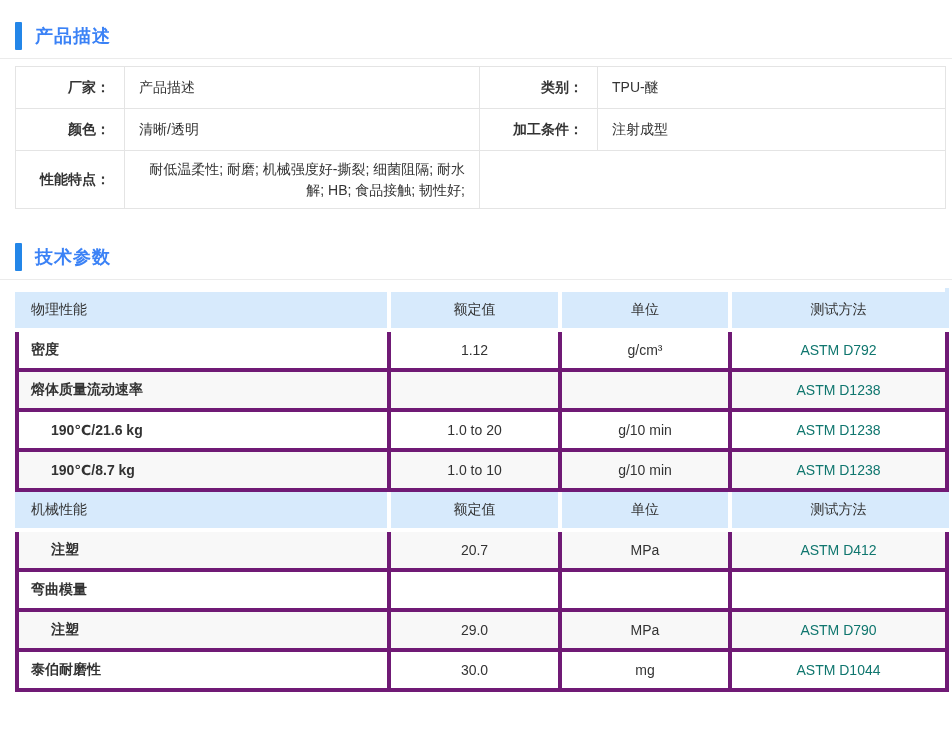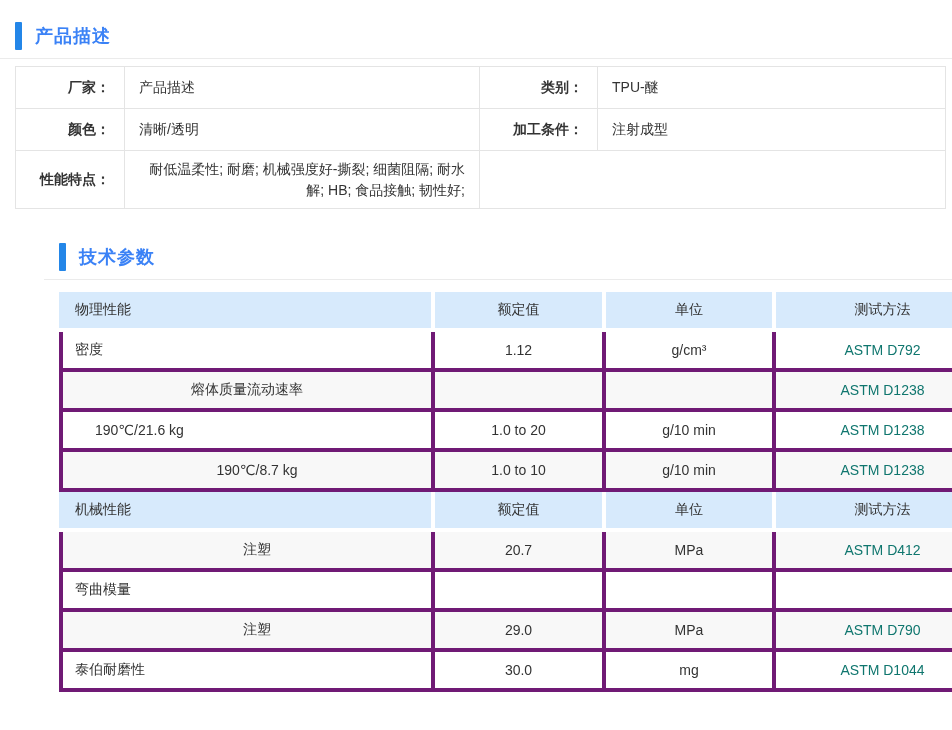--- a/index.html
+++ b/index.html
@@ -8,21 +8,21 @@
     width: 952px;
     background: #ffffff;
     color: #333333;
     font-family: "Liberation Sans", "DejaVu Sans", sans-serif;
     font-size: 14px;
   }
   .page { width: 952px; overflow: hidden; }
 
   
   .section { margin-top: 22px; }
-  .section + .section { margin-top: 34px; margin-left: 44px; }
+  .section + .section { margin-top: 34px; }
   .section-title {
     display: flex; align-items: center;
     padding: 0 0 8px 15px;
     border-bottom: 1px solid #ebebeb;
   }
   .title-bar {
     width: 7px; height: 28px;
     background: #2386e8;
     margin-right: 13px;
     border-radius: 1px;
@@ -56,29 +56,29 @@
     width: 930px; margin: 8px 7px 0 15px;
   }
   .tech-table td {
     border: 4px solid #701a75;
     height: 40px;
     padding: 4px 12px;
     vertical-align: middle;
     text-align: center;
     background: #fff;
   }
-  .tech-table td:first-child { text-align: left; }
+  .tech-table td:first-child { text-align: left; font-weight: bold; }
   .tech-table tr.head td {
     background: #d7eafc;
     border-color: #ffffff;
     font-weight: normal;
   }
   .tech-table tr.head td:first-child { border-left-color: #d7eafc; }
   .tech-table tr.head td:last-child { border-right-color: #d7eafc; }
-  .tech-table tr.alt td { background: #f8f8f8; text-align: center; }
+  .tech-table tr.alt td { background: #f8f8f8; }
   .tech-table tr.indent td:first-child { padding-left: 32px; }
   .tech-table .method { color: #0f766e; cursor: pointer; text-decoration: none; }
 </style>
 </head>
 <body>
 
 <div class="page">
 
   <div class="section">
     <div class="section-title">

